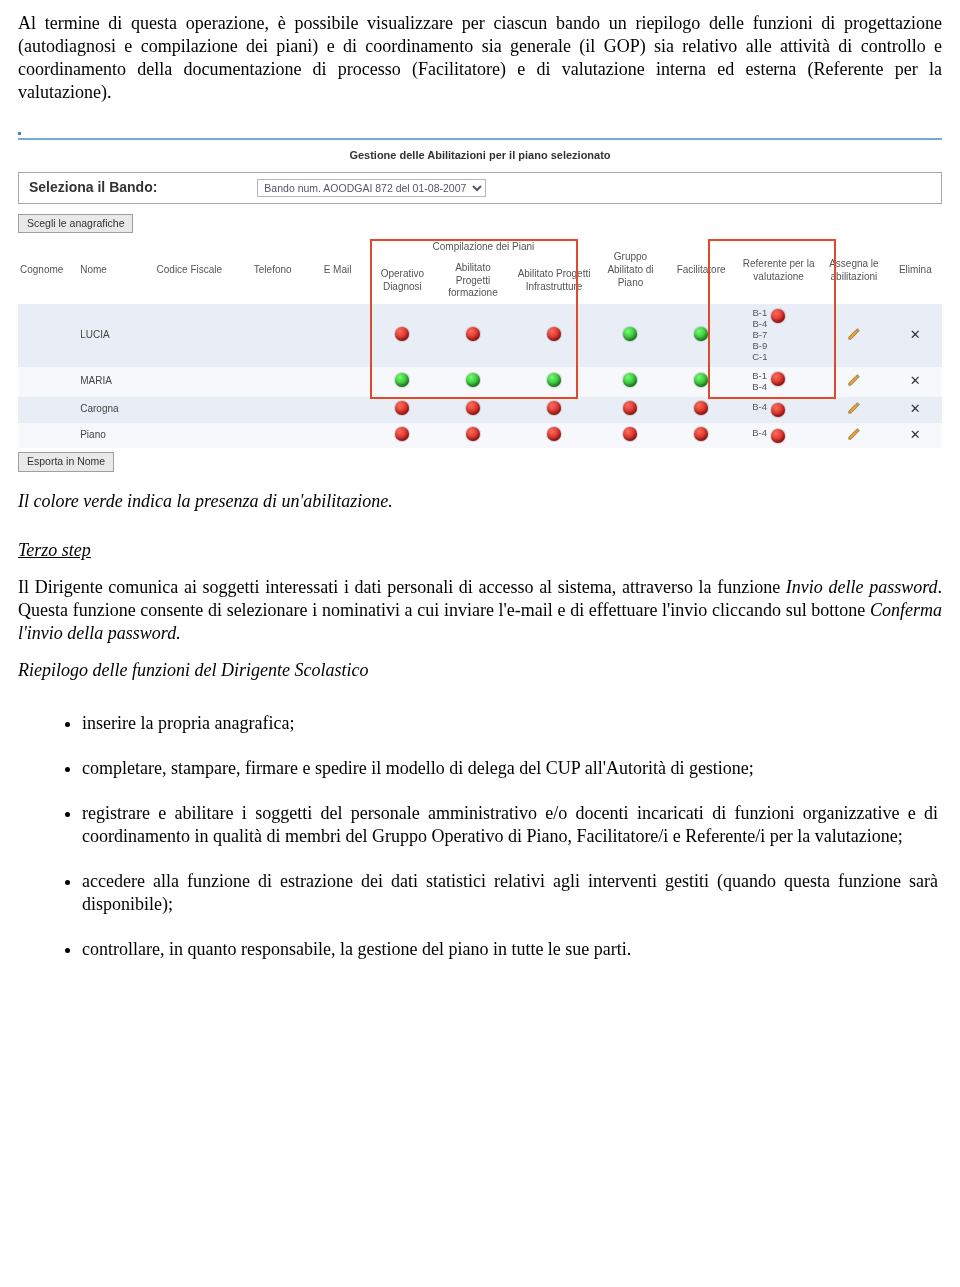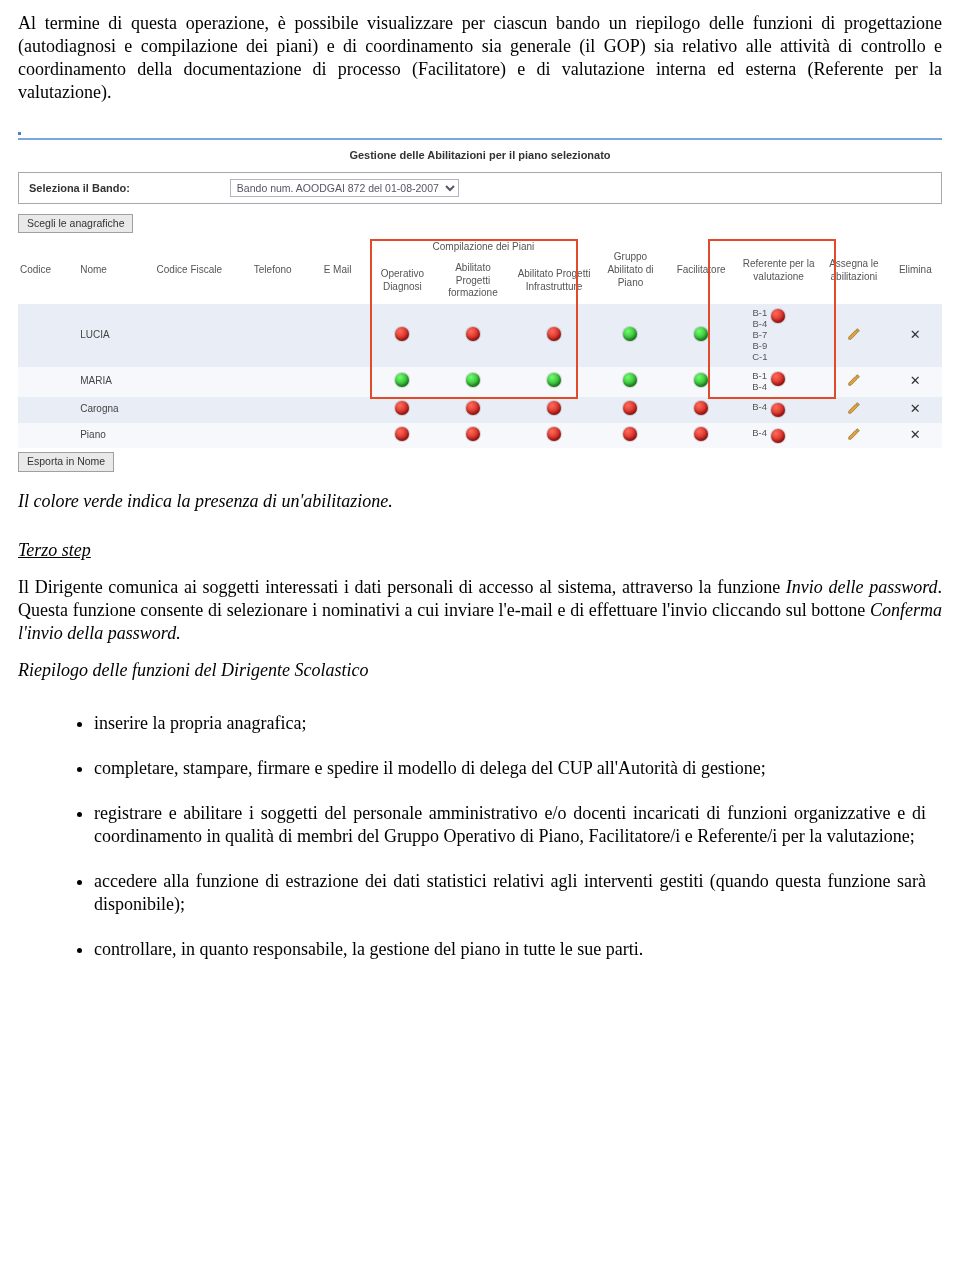--- a/index.html
+++ b/index.html
@@ -45,21 +45,21 @@
     font-size: 11px;
   }
   .app .bando-row {
     border: 1px solid #a8a8a8;
     padding: 6px 10px;
     display: flex;
     align-items: center;
     gap: 100px;
     margin-bottom: 10px;
   }
-  .app .bando-label { font-weight: bold; font-size: 11px; }
+  .app .bando-label { font-weight: bold; font-size: 14px; }
   .app select.bando {
     font-family: inherit;
     font-size: 10.5px;
     color: #556;
     border: 1px solid #b4b4c4;
     background: #fff;
     padding: 1px 2px;
   }
   .app .topbtns { }
   .app .btn {
@@ -113,21 +113,21 @@
 
   .pencil svg, .xicon svg { display: inline-block; }
   .xicon { font-size: 13px; color: #333; cursor: pointer; }
 
   .hl {
     position: absolute;
     border: 2px solid #e24b2a;
     pointer-events: none;
   }
 
-  ul.bul { list-style: disc; padding-left: 60px; margin: 16px; font-family: Liberation Serif, serif; }
+  ul.bul { list-style: disc; padding-left: 60px; margin: 4px; font-family: Liberation Serif, serif; }
   ul.bul > li { margin: 0 0 22px 0; text-align: justify; }
 </style>
 </head>
 <body>
 
 <p class="just">Al termine di questa operazione, è possibile visualizzare per ciascun bando un riepilogo delle funzioni di progettazione (autodiagnosi e compilazione dei piani) e di coordinamento sia generale (il GOP) sia relativo alle attività di controllo e coordinamento della documentazione di processo (Facilitatore)  e di valutazione interna ed esterna (Referente per la valutazione).</p>
 
 <div class="app">
 
   <div class="tabbar">
@@ -159,21 +159,21 @@
           <col class="c-d2">
           <col class="c-d3">
         <col class="c-gr">
           <col class="c-fa">
           <col class="c-re">
           <col class="c-as">
           <col class="c-el">
       </colgroup>
       <thead>
         <tr>
-          <th rowspan="2" class="left">Codice</th>
+          <th rowspan="2" class="left">Cognome</th>
           <th rowspan="2" class="left">Nome</th>
           <th rowspan="2">Codice Fiscale</th>
           <th rowspan="2">Telefono</th>
           <th rowspan="2">E Mail</th>
           <th colspan="3" class="group">Compilazione dei Piani</th>
           <th rowspan="2">Gruppo Abilitato di Piano</th>
           <th rowspan="2">Facilitatore</th>
           <th rowspan="2">Referente per la valutazione</th>
           <th rowspan="2">Assegna le abilitazioni</th>
           <th rowspan="2">Elimina</th>

